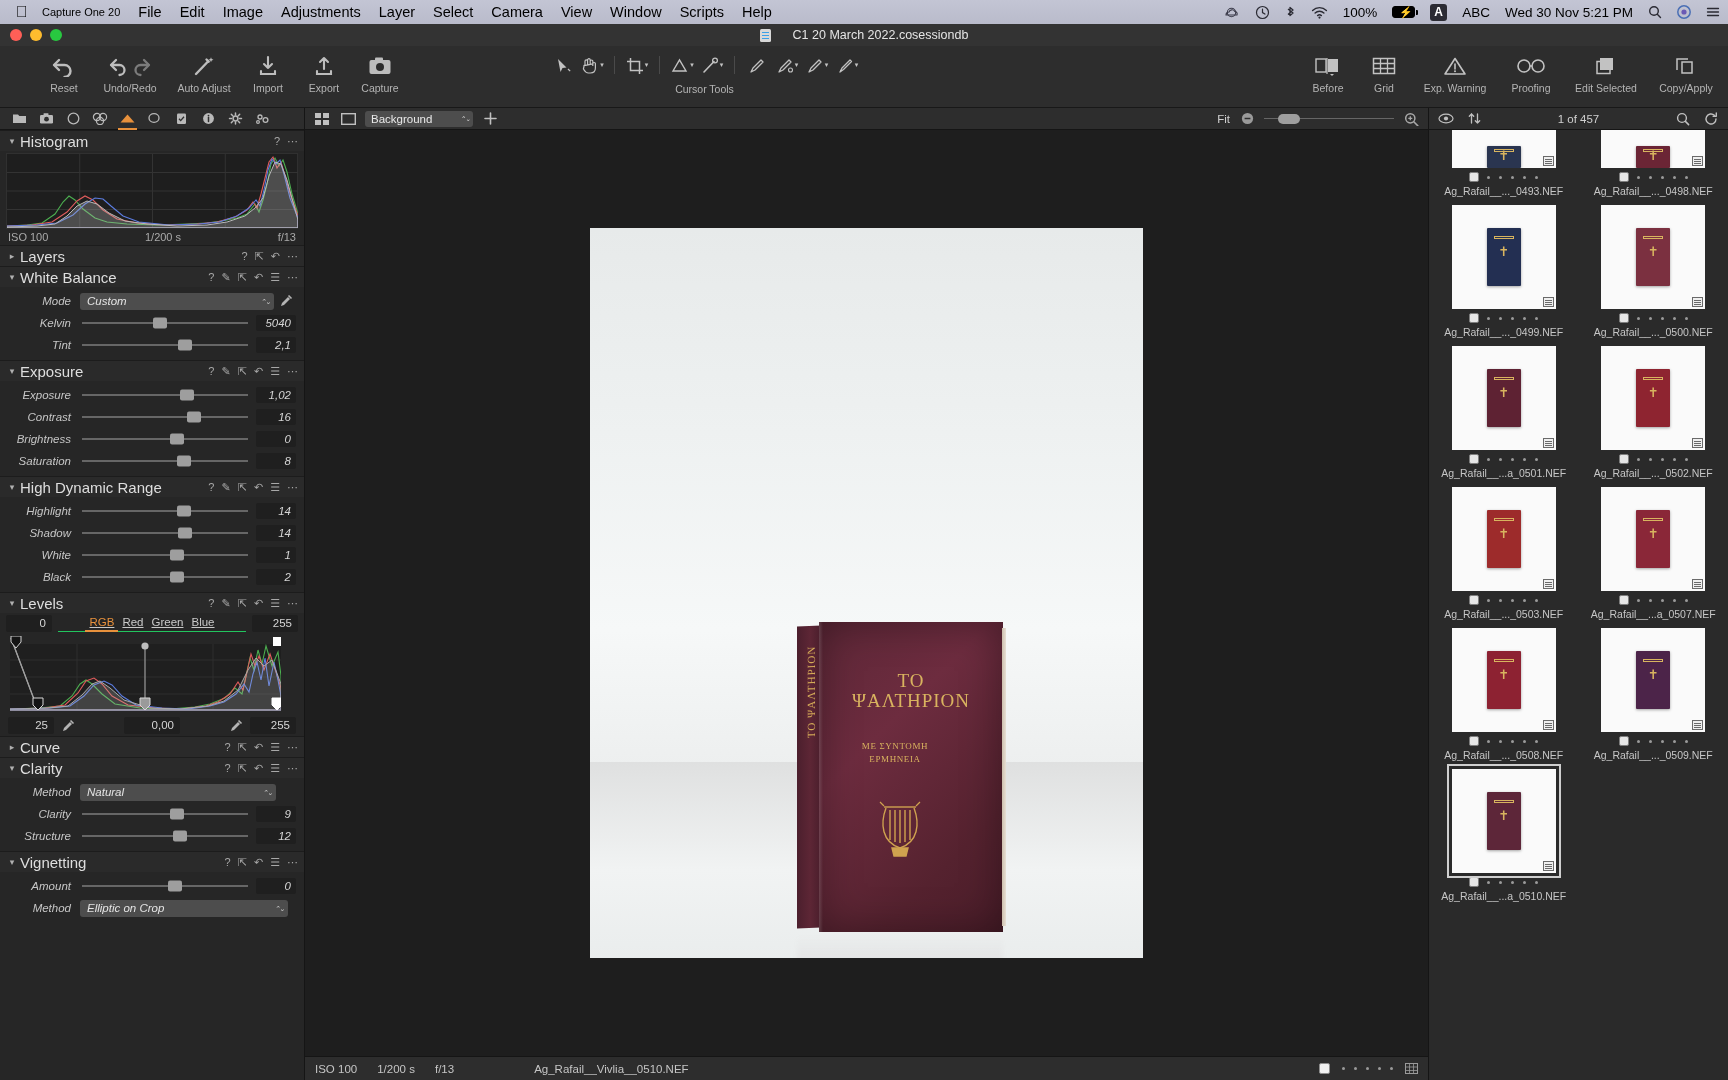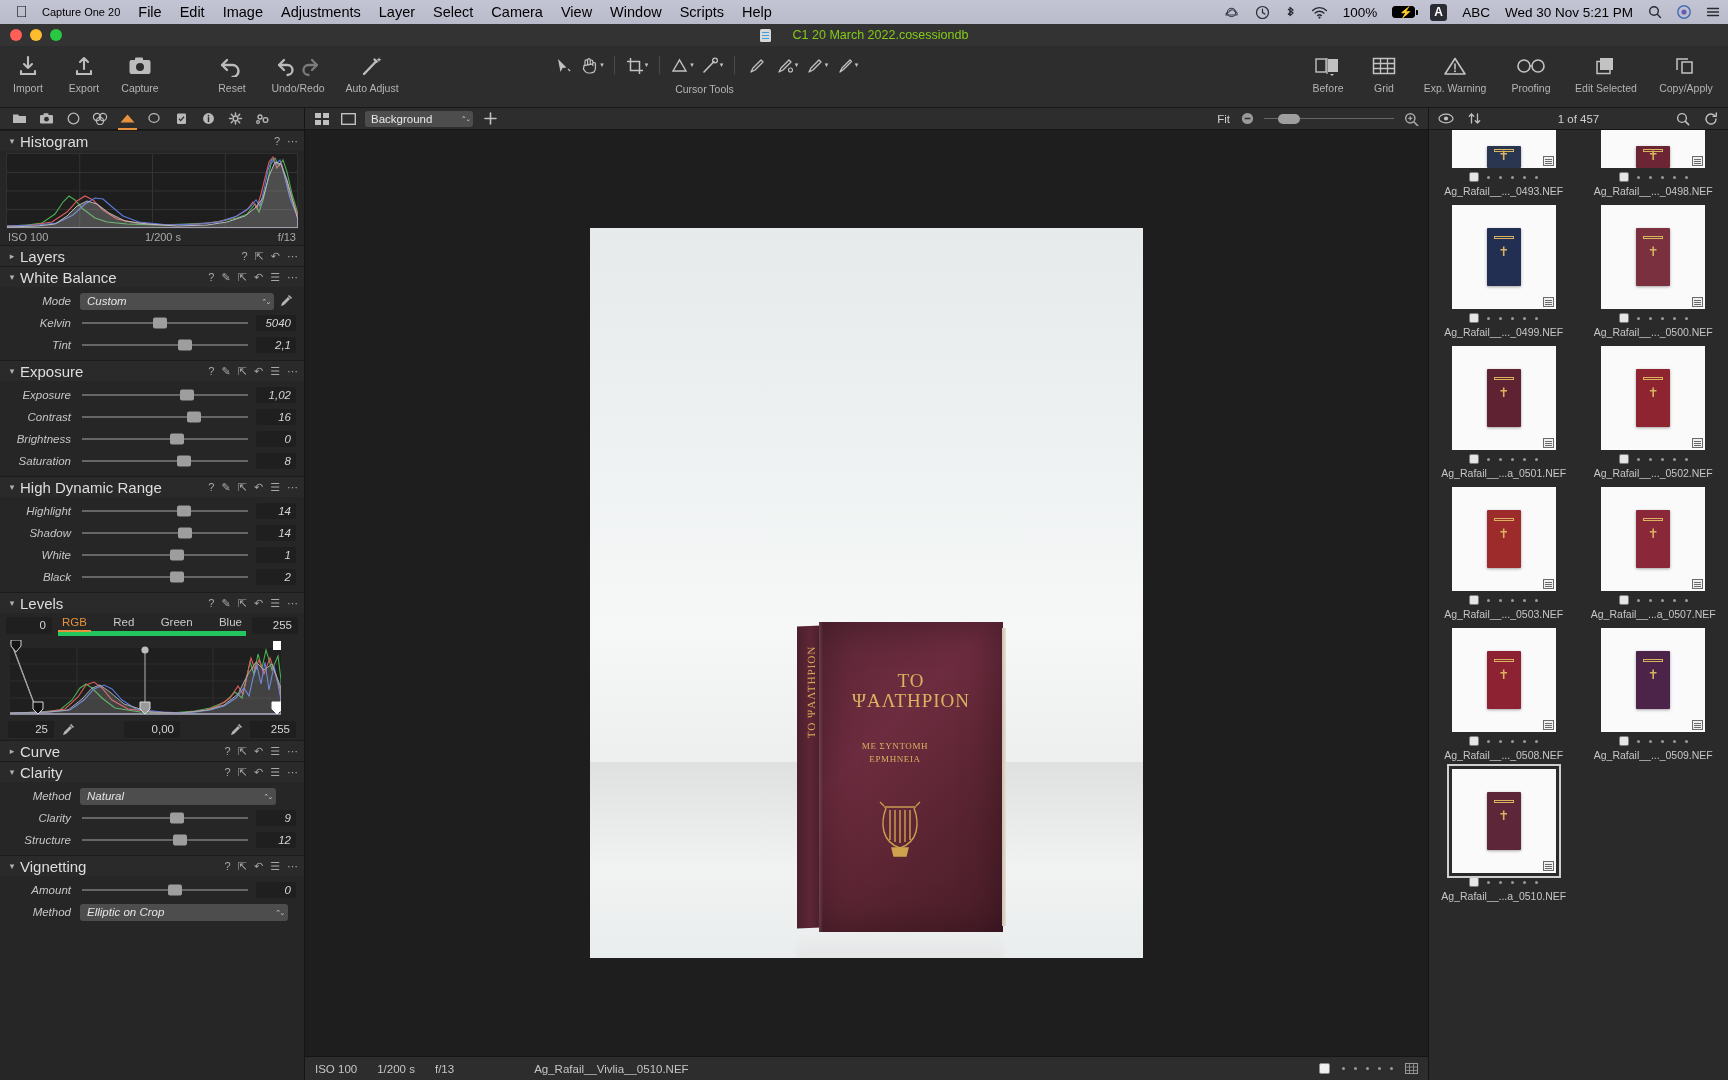--- a/index.html
+++ b/index.html
@@ -44,21 +44,21 @@
   
   .titlebar {
     height: 22px; background: #333333; display: flex; align-items: center;
     position: relative; flex: 0 0 22px;
   }
   .traffic { display: flex; gap: 8px; padding-left: 10px; }
   .dot { width: 12px; height: 12px; border-radius: 50%; }
   .dot.r { background: #ff5f57; } .dot.y { background: #febc2e; } .dot.g { background: #28c840; }
   .doc-title {
     position: absolute; left: 0; right: 0; text-align: center;
-    font-size: 12.5px; color: #84cc16; display: flex; align-items: center;
+    font-size: 12.5px; color: #e5e5e5; display: flex; align-items: center;
     justify-content: center; gap: 22px; pointer-events: none;
   }
   .doc-icon {
     width: 11px; height: 13px; background: #d8d8d8; border-radius: 1.5px;
     display: inline-block; position: relative;
   }
   .doc-icon::after {
     content:''; position:absolute; left:2px; top:3px; width:7px; height:1.5px;
     background:#3aa0e8; box-shadow:0 3px 0 #3aa0e8, 0 6px 0 #3aa0e8;
   }
@@ -147,21 +147,21 @@
   .histo svg { display: block; }
   .histo-info { display: flex; font-size: 11px; color: #aaa; padding: 2px 8px 0 8px;
                 justify-content: space-between; }
 
   
   .levels-top { display: flex; align-items: center; padding: 2px 6px; gap: 6px; }
   .lvl-num {
     width: 46px; height: 17px; background: #1f1f1f; border-radius: 2px;
     font-size: 11.5px; color: #d5d5d5; text-align: right; padding-right: 6px; line-height: 17px;
   }
-  .lvl-tabs { flex: 1; display: flex; justify-content: space-between; border-bottom: 5px solid #22c55e;}
+  .lvl-tabs { flex: 1; display: flex; justify-content: center; border-bottom: 1px solid #22c55e; text-decoration: underline;}
   .lvl-tab { font-size: 11.5px; color: #c9c9c9; padding: 1px 4px 3px 4px; position: relative; }
   .lvl-tab.active { color: #e8913c; }
   .lvl-tab.active::after { content:''; position:absolute; left:0; right:0; bottom:-1px;
                            height:2px; background:#e8913c; }
   .lvl-graph { margin: 2px 10px 0 10px; height: 78px; position: relative; }
   .lvl-bottom { display: flex; align-items: center; padding: 3px 8px 2px 8px; gap: 4px; }
 
   
   .center { flex: 1; display: flex; flex-direction: column; background: #fef9c3; min-width: 0; }
   .viewer-bar {
@@ -369,51 +369,20 @@
       <span class="dot y"></span>
       <span class="dot g"></span>
     </div>
     <div class="doc-title">
       <span class="doc-icon"></span>
       <span>C1 20 March 2022.cosessiondb</span>
     </div>
   </div>
 
   <div class="toolbar">
-    <div class="tb-group">
-      <div class="tb-item">
-        <span class="tb-ic">
-          <svg width="22" height="22" viewBox="0 0 22 22">
-              <path d="M11 2v11m0 0l-4-4m4 4l4-4" stroke="#bdbdbd" stroke-width="2.1" fill="none" stroke-linecap="round" stroke-linejoin="round"></path>
-              <path d="M4 16v3h14v-3" stroke="#bdbdbd" stroke-width="2.1" fill="none" stroke-linecap="round"></path>
-            </svg>
-        </span>
-        <span class="tb-lb">Import</span>
-      </div>
-      <div class="tb-item">
-        <span class="tb-ic">
-          <svg width="22" height="22" viewBox="0 0 22 22">
-              <path d="M11 14V3m0 0L7 7m4-4l4 4" stroke="#bdbdbd" stroke-width="2.1" fill="none" stroke-linecap="round" stroke-linejoin="round"></path>
-              <path d="M4 16v3h14v-3" stroke="#bdbdbd" stroke-width="2.1" fill="none" stroke-linecap="round"></path>
-            </svg>
-        </span>
-        <span class="tb-lb">Export</span>
-      </div>
-      <div class="tb-item">
-        <span class="tb-ic">
-          <svg width="24" height="20" viewBox="0 0 24 20">
-              <rect x="1.5" y="4" width="21" height="14" rx="2" fill="#bdbdbd"></rect>
-              <rect x="7" y="1.5" width="8" height="3.5" rx="1" fill="#bdbdbd"></rect>
-              <circle cx="12" cy="11" r="4" fill="#2d2d2d"></circle>
-            </svg>
-        </span>
-        <span class="tb-lb">Capture</span>
-      </div>
-    </div>
-
     <div class="tb-group" style="margin-left:36px;">
       <div class="tb-item">
         <span class="tb-ic">
           <svg width="24" height="22" viewBox="0 0 24 22">
               <path d="M7 5L2 10l5 5" stroke="#bdbdbd" stroke-width="2.4" fill="none" stroke-linecap="round" stroke-linejoin="round"></path>
               <path d="M2.5 10h10a6 6 0 110 12" stroke="#bdbdbd" stroke-width="2.4" fill="none" stroke-linecap="round"></path>
             </svg>
         </span>
         <span class="tb-lb">Reset</span>
       </div>
@@ -430,20 +399,51 @@
       </div>
       <div class="tb-item" style="width:72px;">
         <span class="tb-ic">
           <svg width="24" height="22" viewBox="0 0 24 22">
               <path d="M4 19L16 6.5" stroke="#bdbdbd" stroke-width="2.4" stroke-linecap="round"></path>
               <path d="M14.5 4.5l2.2 2.2" stroke="#bdbdbd" stroke-width="2.4" stroke-linecap="round"></path>
               <path d="M19 2.2l.7 1.8 1.8.7-1.8.7-.7 1.8-.7-1.8-1.8-.7 1.8-.7z" fill="#bdbdbd"></path>
             </svg>
         </span>
         <span class="tb-lb">Auto Adjust</span>
+      </div>
+    </div>
+
+    <div class="tb-group">
+      <div class="tb-item">
+        <span class="tb-ic">
+          <svg width="22" height="22" viewBox="0 0 22 22">
+              <path d="M11 2v11m0 0l-4-4m4 4l4-4" stroke="#bdbdbd" stroke-width="2.1" fill="none" stroke-linecap="round" stroke-linejoin="round"></path>
+              <path d="M4 16v3h14v-3" stroke="#bdbdbd" stroke-width="2.1" fill="none" stroke-linecap="round"></path>
+            </svg>
+        </span>
+        <span class="tb-lb">Import</span>
+      </div>
+      <div class="tb-item">
+        <span class="tb-ic">
+          <svg width="22" height="22" viewBox="0 0 22 22">
+              <path d="M11 14V3m0 0L7 7m4-4l4 4" stroke="#bdbdbd" stroke-width="2.1" fill="none" stroke-linecap="round" stroke-linejoin="round"></path>
+              <path d="M4 16v3h14v-3" stroke="#bdbdbd" stroke-width="2.1" fill="none" stroke-linecap="round"></path>
+            </svg>
+        </span>
+        <span class="tb-lb">Export</span>
+      </div>
+      <div class="tb-item">
+        <span class="tb-ic">
+          <svg width="24" height="20" viewBox="0 0 24 20">
+              <rect x="1.5" y="4" width="21" height="14" rx="2" fill="#bdbdbd"></rect>
+              <rect x="7" y="1.5" width="8" height="3.5" rx="1" fill="#bdbdbd"></rect>
+              <circle cx="12" cy="11" r="4" fill="#2d2d2d"></circle>
+            </svg>
+        </span>
+        <span class="tb-lb">Capture</span>
       </div>
     </div>
 
     <div class="tb-center">
       <div class="cursor-tools">
         <div class="ct">
           <svg width="17" height="17" viewBox="0 0 17 17">
               <path d="M4 2l8.5 8.5-4 .4-2 4z" fill="#c2c2c2"></path>
               <path d="M14 12l2.2 2.2" stroke="#c2c2c2" stroke-width="1.2"></path>
             </svg>

